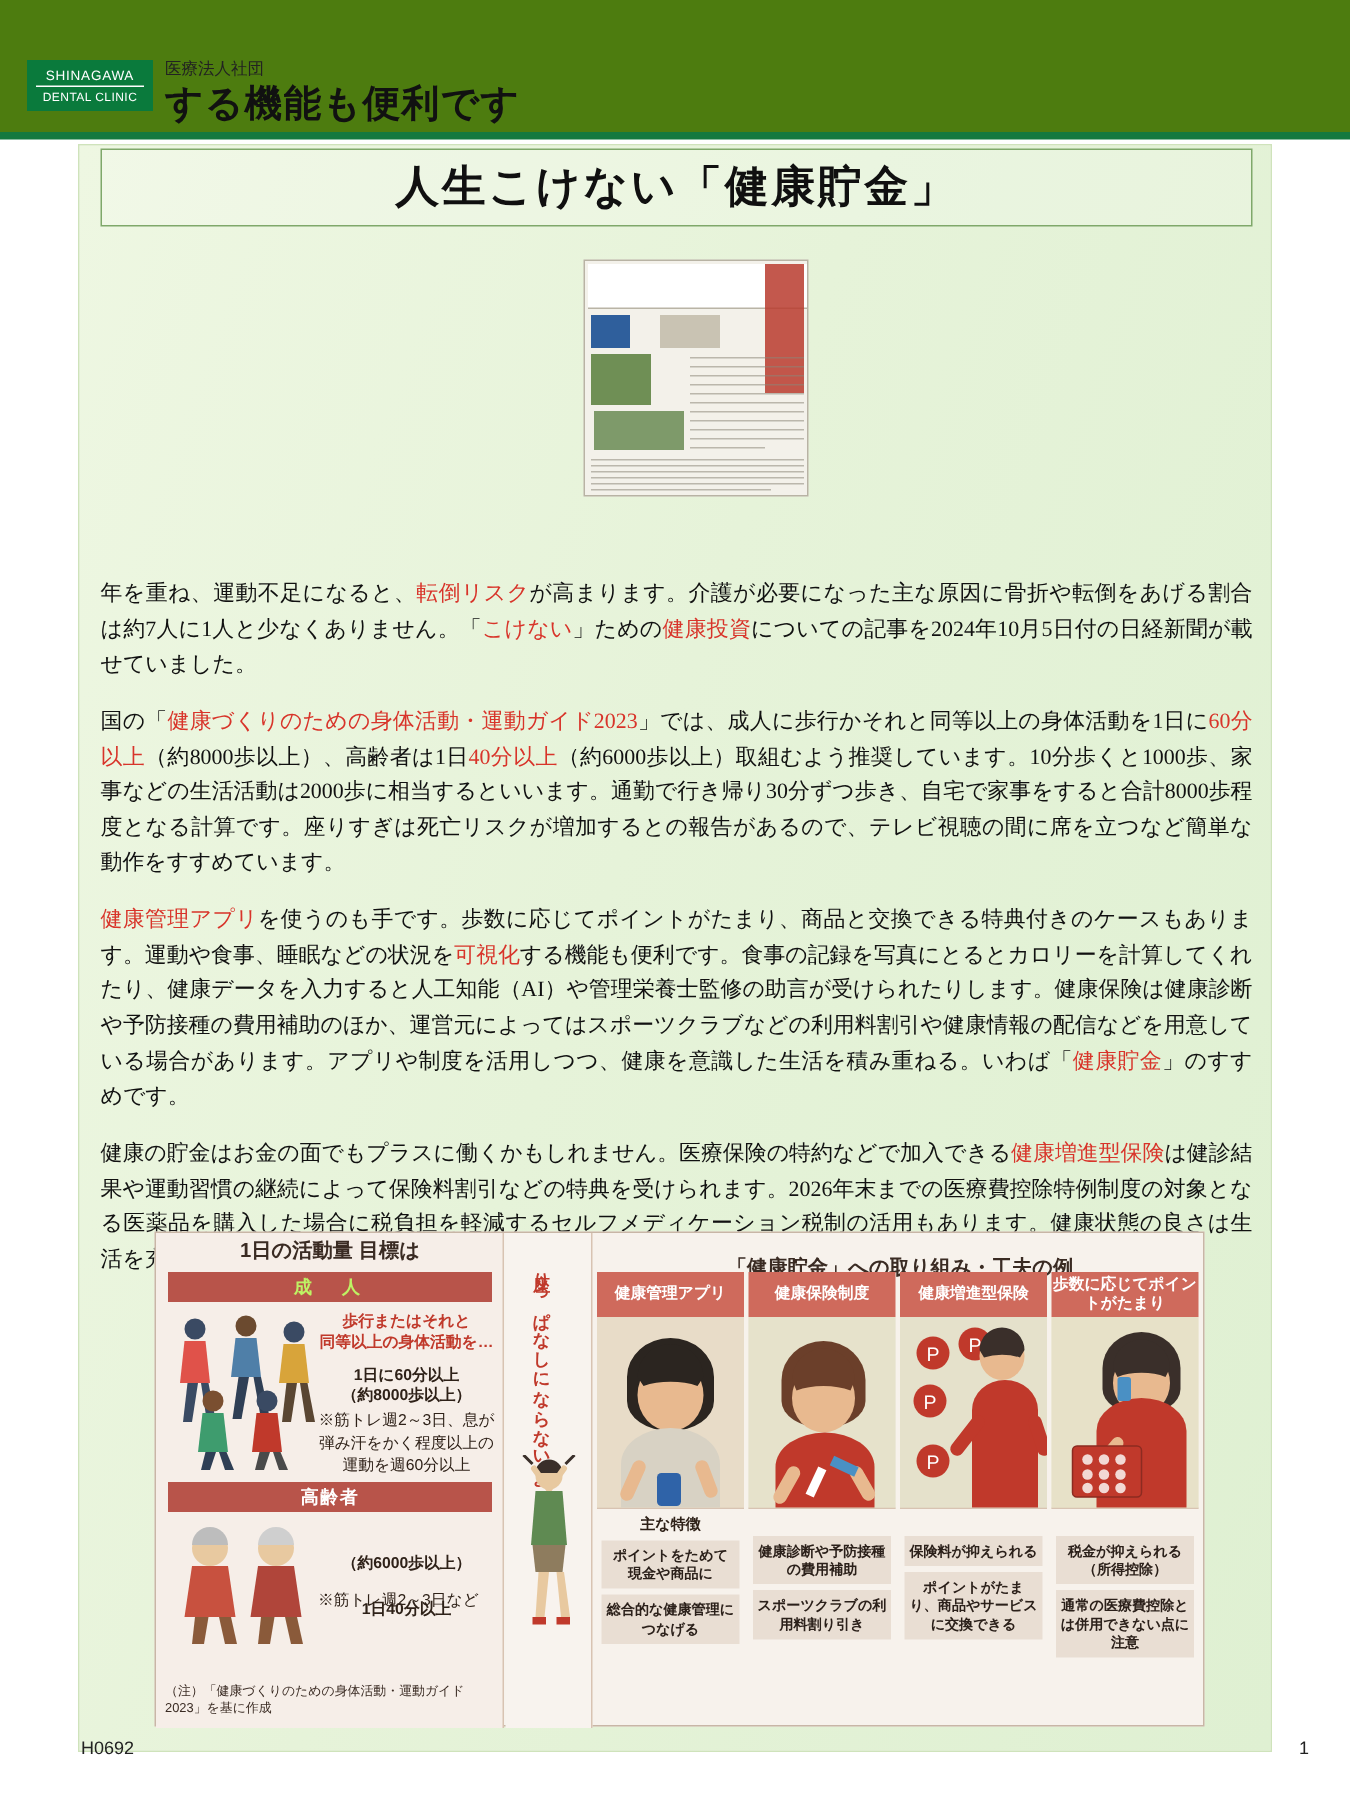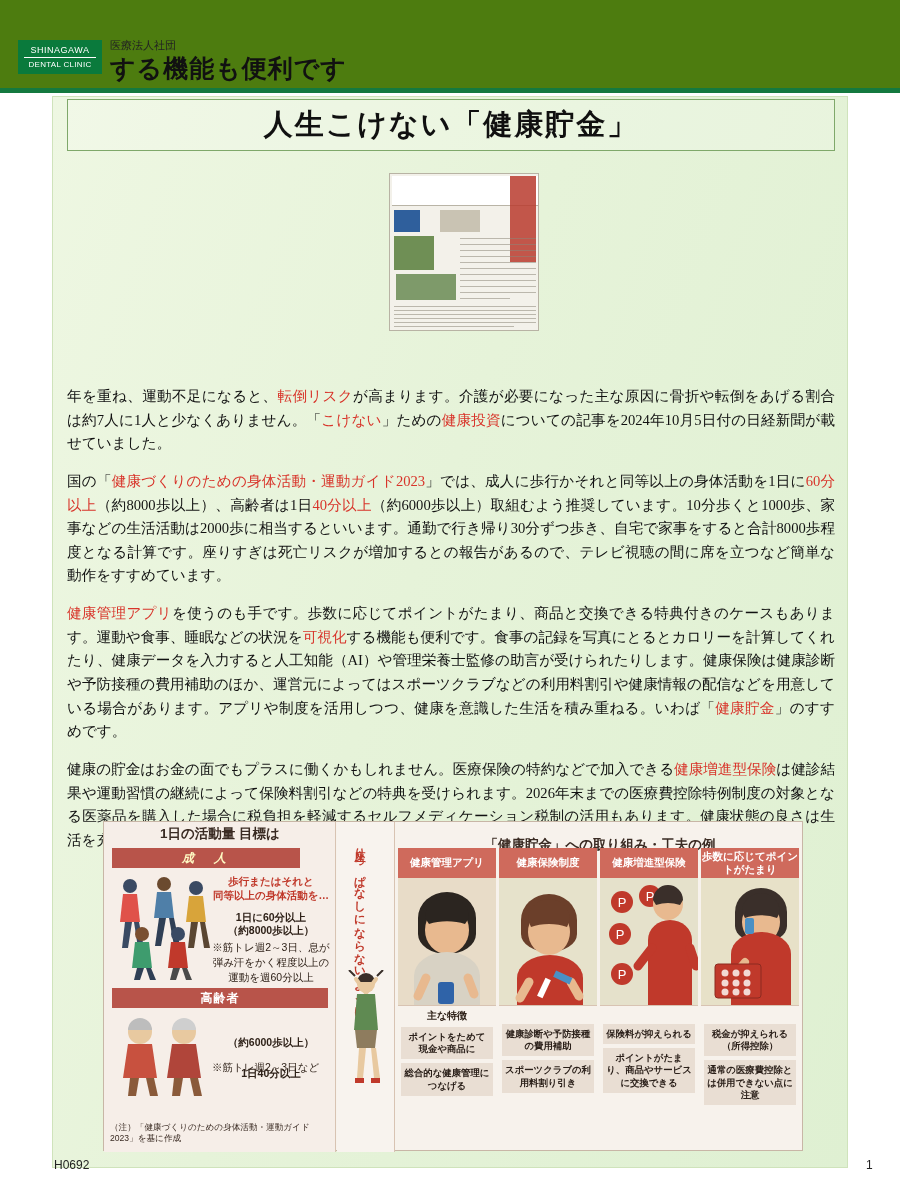--- a/index.html
+++ b/index.html
@@ -103,23 +103,23 @@
   .fig-left {
     position:absolute; left:0; top:0; width:232px; height:330px;
     background:#f6eee8; border-right:1px solid #d8c3b2;
   }
   .fig-left-title {
     position:absolute; left:0; top:0; width:232px; height:24px;
     display:flex; align-items:center; justify-content:center;
     font-size:13.5px; font-weight:bold; color:#3a2b23;
   }
   .band-adult {
-    position:absolute; left:8px; top:26px; width:188px; height:20px;
-    background:#b8544a; color:#fef9c3; font-size:12px; font-weight:bold;
-    display:flex; align-items:center; justify-content:center; letter-spacing:4px;font-style:italic;
+    position:absolute; left:8px; top:26px; width:216px; height:20px;
+    background:#b8544a; color:#bef264; font-size:12px; font-weight:bold;
+    display:flex; align-items:center; justify-content:center; letter-spacing:4px;
   }
   .band-senior {
     position:absolute; left:8px; top:166px; width:216px; height:20px;
     background:#b8544a; color:#fff; font-size:12px; font-weight:bold;
     display:flex; align-items:center; justify-content:center; letter-spacing:1px;
   }
   .left-txt {
     position:absolute; font-size:10.5px; line-height:1.45; color:#2e2118; text-align:center;
   }
   .left-red { color:#c0392b; font-weight:bold; }

